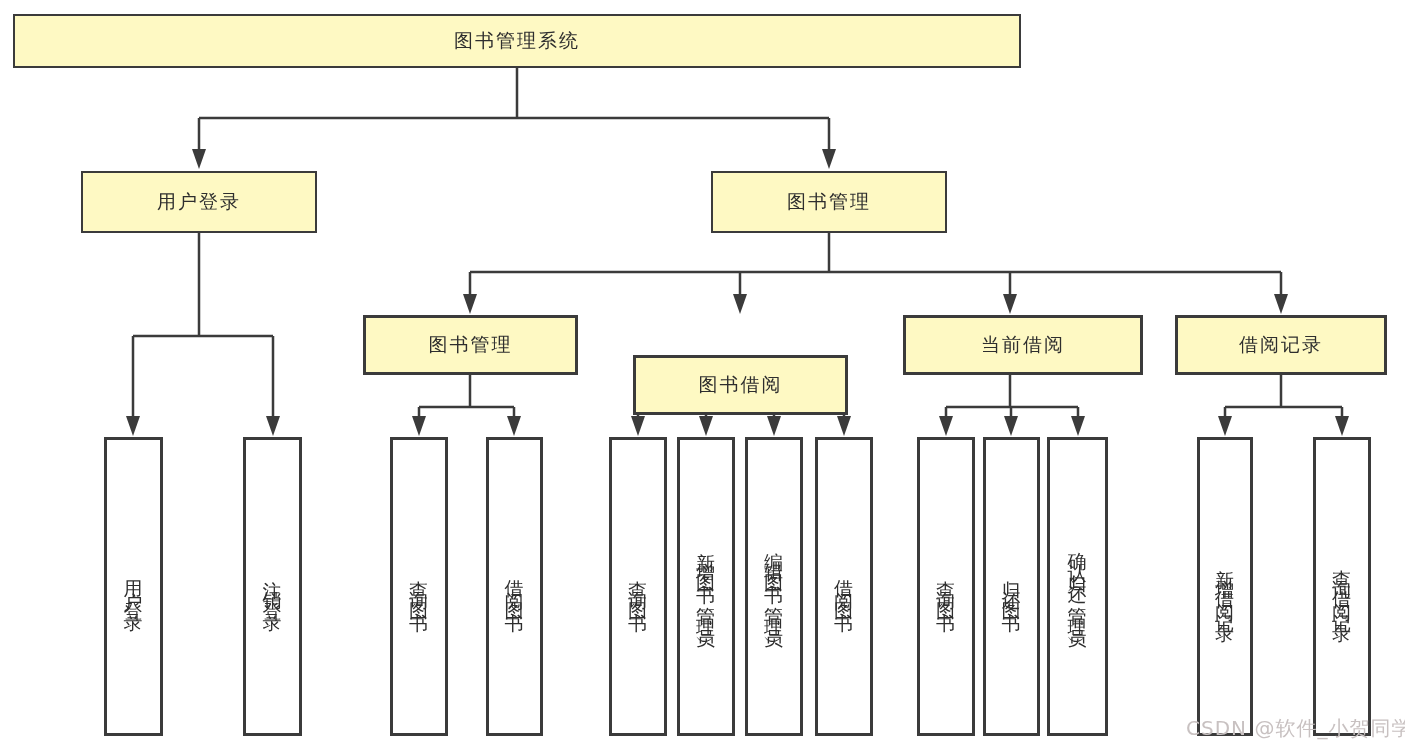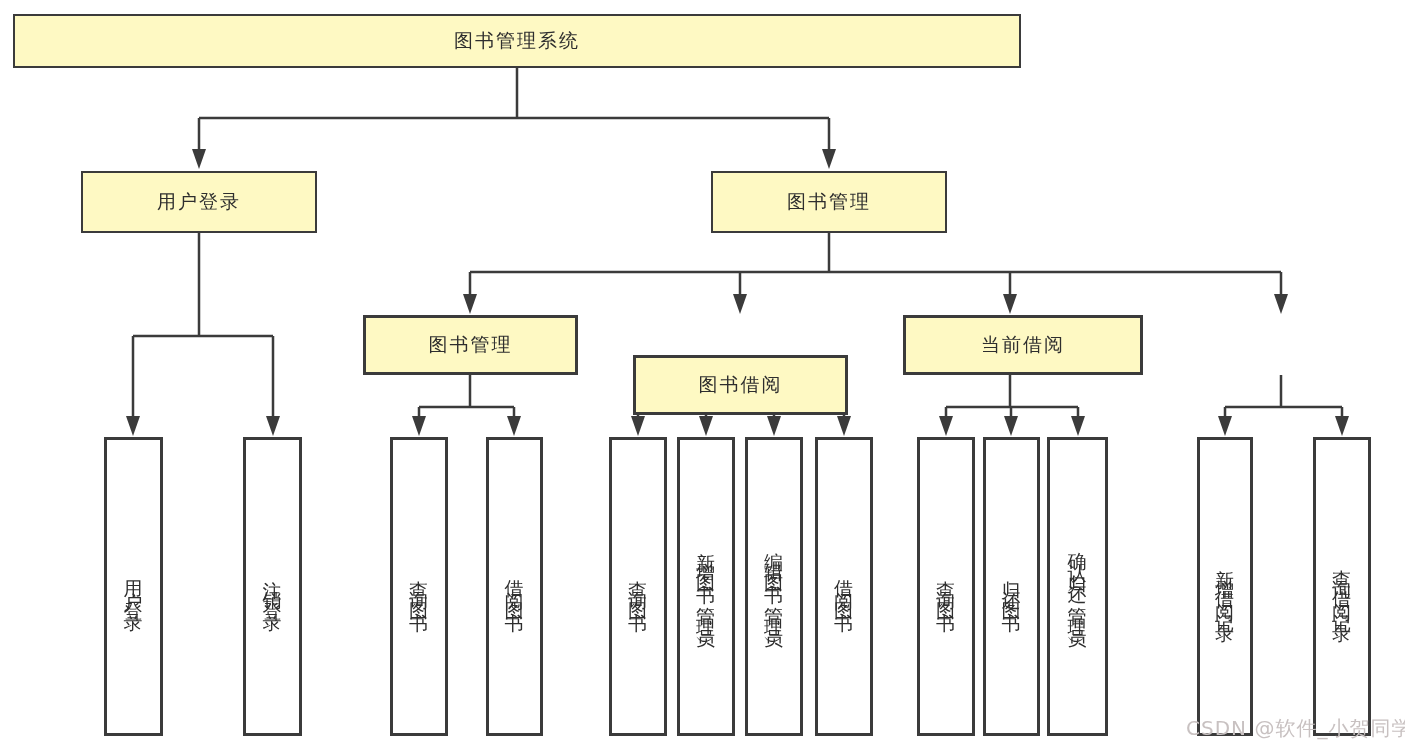--- a/index.html
+++ b/index.html
@@ -125,20 +125,23 @@
 
   <div class="hnode thick" style="left:363px; top:315px; width:215px; height:60px;">
     <span>图书管理</span>
   </div>
   <div class="hnode thick" style="left:633px; top:315px; width:215px; height:60px;margin-top:40px;">
     <span>图书借阅</span>
   </div>
   <div class="hnode thick" style="left:903px; top:315px; width:240px; height:60px;">
     <span>当前借阅</span>
   </div>
+  <div class="hnode thick" style="left:1175px; top:315px; width:212px; height:60px;">
+    <span>借阅记录</span>
+  </div>
 
   <div class="vnode" style="left:104px; width:59px;">
     <span>用户登录</span>
   </div>
   <div class="vnode" style="left:243px; width:59px;">
     <span>注销登录</span>
   </div>
 
   <div class="vnode" style="left:390px; width:58px;">
     <span>查询图书</span>

